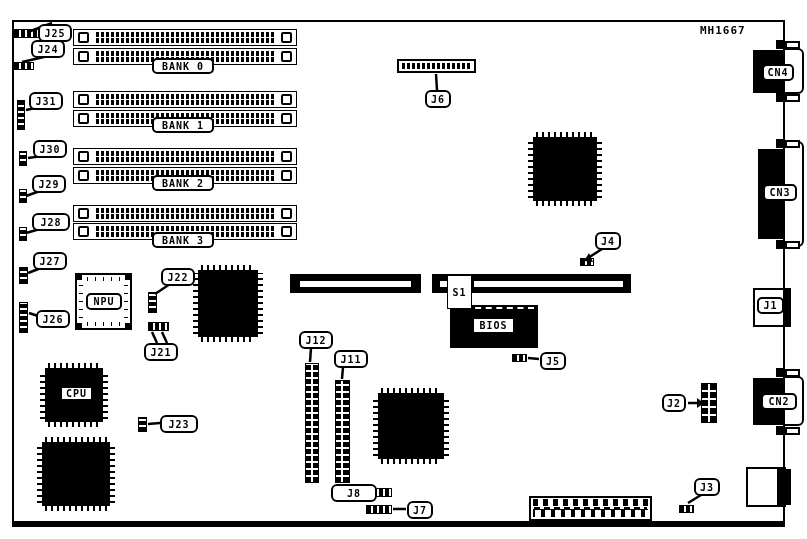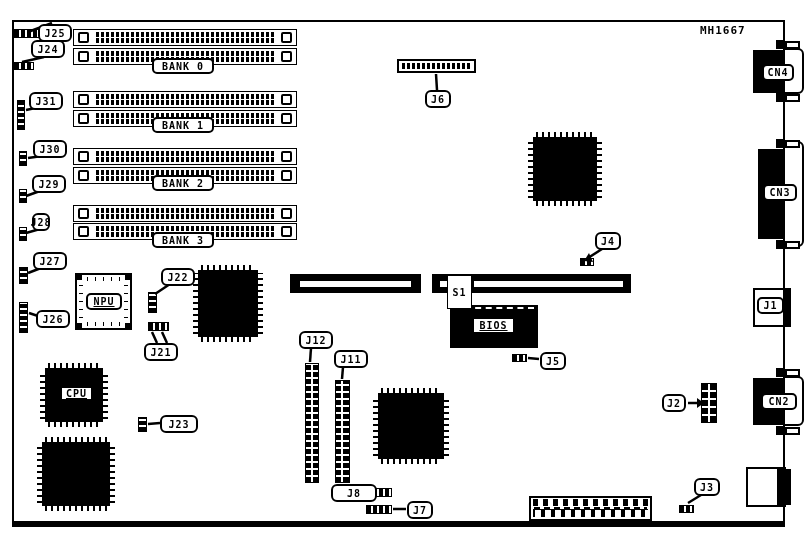--- a/index.html
+++ b/index.html
@@ -37,21 +37,21 @@
   .qfp { background:#000; z-index:2; }
   .qfp::before { content:""; position:absolute; inset:-5px;
     background:
       repeating-linear-gradient(90deg,#000 0 2px,transparent 2px 6px) left 8px top/calc(100% - 16px) 5px no-repeat,
       repeating-linear-gradient(90deg,#000 0 2px,transparent 2px 6px) left 8px bottom/calc(100% - 16px) 5px no-repeat,
       repeating-linear-gradient(0deg,#000 0 2px,transparent 2px 6px) left top 8px/5px calc(100% - 16px) no-repeat,
       repeating-linear-gradient(0deg,#000 0 2px,transparent 2px 6px) right top 8px/5px calc(100% - 16px) no-repeat; }
 
   .chiplabel { background:#fff; border:2px solid #000; border-radius:2px; z-index:3;
                display:flex; align-items:center; justify-content:center;
-               font:bold 10px "DejaVu Sans Mono",monospace; letter-spacing:1px;text-decoration:underline; }
+               font:bold 10px "DejaVu Sans Mono",monospace; letter-spacing:1px; }
 
   
   .npu { left:75px; top:273px; width:57px; height:57px; border:2px solid #000; background:#fff; z-index:2; }
   .npu::before { content:""; position:absolute; inset:2px;
     background:
       repeating-linear-gradient(90deg,#000 0 1.5px,transparent 1.5px 8px) left 8px top/calc(100% - 16px) 4px no-repeat,
       repeating-linear-gradient(90deg,#000 0 1.5px,transparent 1.5px 8px) left 8px bottom/calc(100% - 16px) 4px no-repeat,
       repeating-linear-gradient(0deg,#000 0 1.5px,transparent 1.5px 8px) left top 8px/4px calc(100% - 16px) no-repeat,
       repeating-linear-gradient(0deg,#000 0 1.5px,transparent 1.5px 8px) right top 8px/4px calc(100% - 16px) no-repeat; }
   .npucorner { position:absolute; width:7px; height:7px; background:#000; z-index:3; }
@@ -275,21 +275,21 @@
       <polygon points="697,398 697,408 704,403"></polygon>
       <polygon points="584,261 593,262 589,253"></polygon>
     </g>
   </svg>
 
   <div class="abs callout" style="left:38px;  top:24px;   width:34px">J25</div>
   <div class="abs callout" style="left:31px;  top:40px;  width:34px">J24</div>
   <div class="abs callout" style="left:29px;  top:92px;  width:34px">J31</div>
   <div class="abs callout" style="left:33px;  top:140px; width:34px">J30</div>
   <div class="abs callout" style="left:32px;  top:175px; width:34px">J29</div>
-  <div class="abs callout" style="left:32px;  top:213px; width:18px">J28</div>
+  <div class="abs callout" style="left:32px;  top:213px; width:38px">J28</div>
   <div class="abs callout" style="left:33px;  top:252px; width:34px">J27</div>
   <div class="abs callout" style="left:36px;  top:310px; width:34px">J26</div>
   <div class="abs callout" style="left:161px; top:268px; width:34px">J22</div>
   <div class="abs callout" style="left:144px; top:343px; width:34px">J21</div>
   <div class="abs callout" style="left:160px; top:415px; width:38px">J23</div>
   <div class="abs callout" style="left:299px; top:331px; width:34px">J12</div>
   <div class="abs callout" style="left:334px; top:350px; width:34px">J11</div>
   <div class="abs callout" style="left:425px; top:90px;  width:26px">J6</div>
   <div class="abs callout" style="left:540px; top:352px; width:26px">J5</div>
   <div class="abs callout" style="left:595px; top:232px; width:26px">J4</div>

